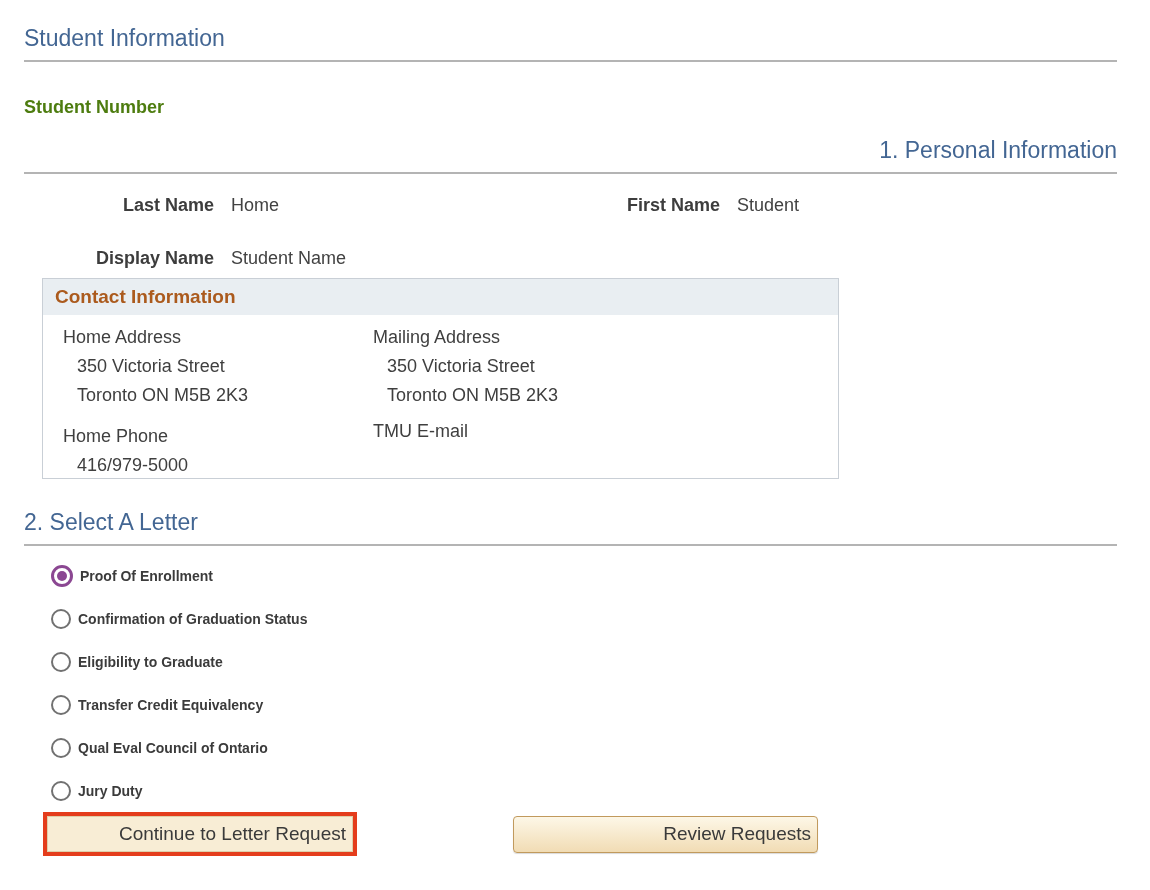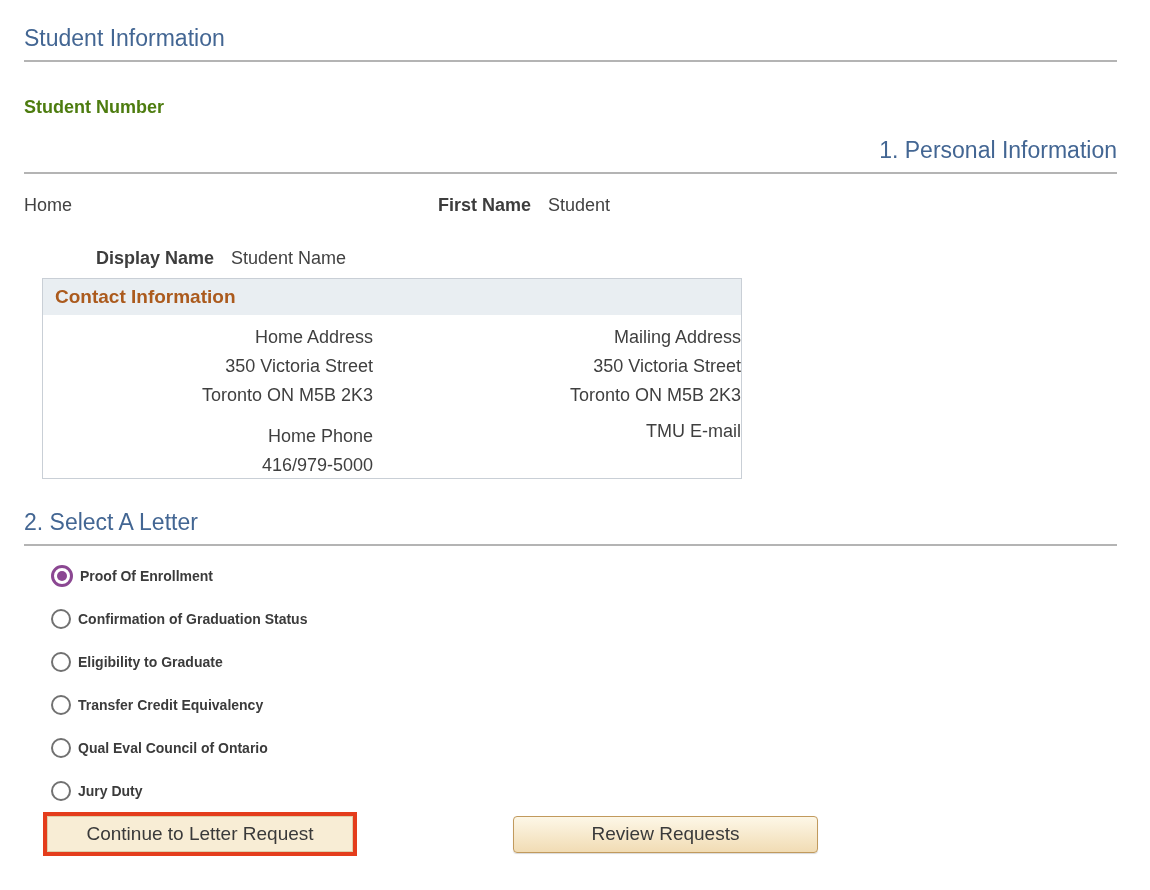--- a/index.html
+++ b/index.html
@@ -42,24 +42,23 @@
   }
   .row-names   { margin-top:20px; }
   .row-display { margin-top:31px; }
   .field-label { font-weight:bold; text-align:right; color:#3d3d3d; }
   .field-value { color:#424242; }
 
   
   .contact-box {
     margin-top:9px;
     margin-left:18px;
-    width:700px;
+    width:797px;
     border:1px solid #c9cfd6;
     background:#ffffff;
-    text-align:right;
   }
   .contact-header {
     height:36px;
     background:#e9eef2;
     display:flex;
     align-items:center;
     padding-left:12px;
   }
   .contact-header .contact-title {
     color:#ab5a1d;
@@ -124,21 +123,21 @@
   }
   .annotation-box {
     margin-left:19px;
     border:4px solid #e43d1c;
     flex:0 0 auto;
   }
   .ps-button {
     font-family:"Liberation Sans", sans-serif;
     font-size:19px;
     color:#3a3a3a;
-    text-align:center;
+    text-align:right;
     cursor:pointer;
   }
   .ps-button.continue {
     width:306px;
     height:36px;
     background:#f8edd5;
     border:1px solid #decfa9;
   }
   .ps-button.review {
     margin-left:156px;
@@ -157,20 +156,21 @@
 
   <h1 class="section-heading">Student Information</h1>
   <hr class="rule">
 
   <div class="student-number">Student Number</div>
 
   <h1 class="section-heading h-personal">1. Personal Information</h1>
   <hr class="rule">
 
   <div class="field-row row-names">
+    <span class="field-label">Last Name</span>
     <span class="field-value">Home</span>
     <span class="field-label">First Name</span>
     <span class="field-value">Student</span>
   </div>
 
   <div class="field-row row-display">
     <span class="field-label">Display Name</span>
     <span class="field-value">Student Name</span>
     <span></span>
       <span></span>

